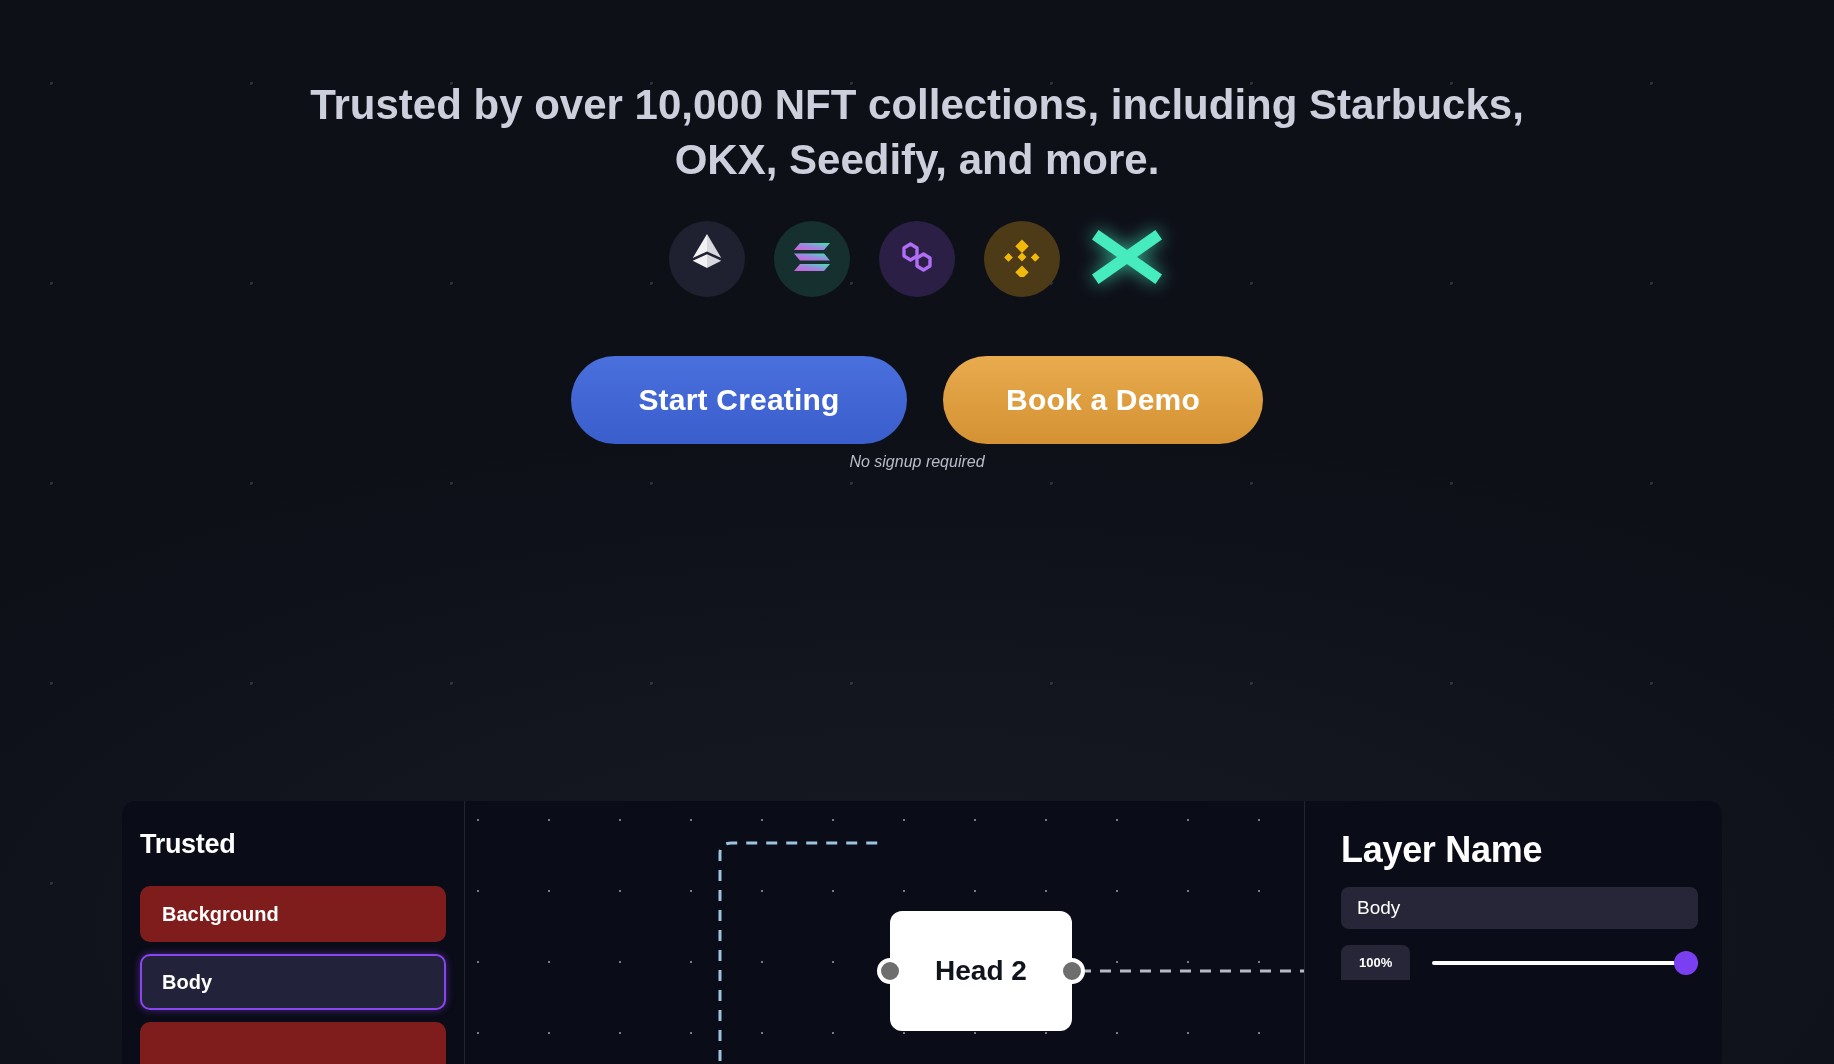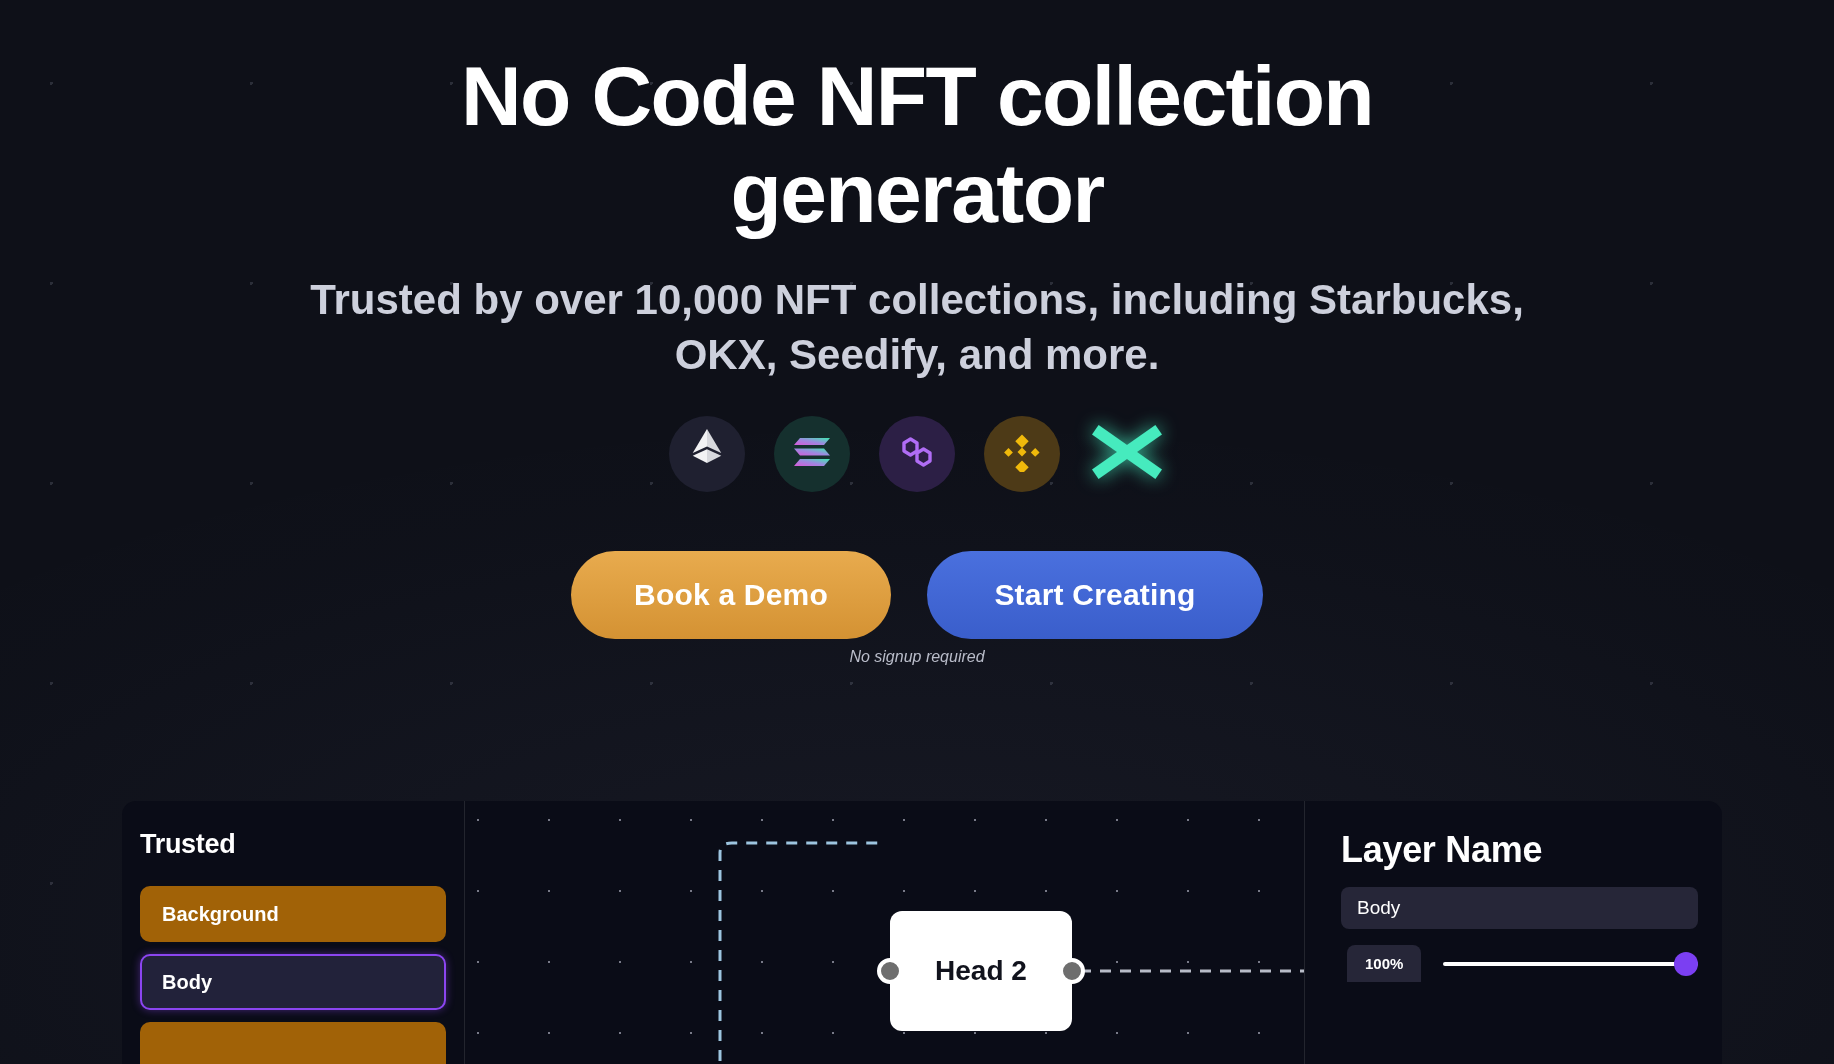--- a/index.html
+++ b/index.html
@@ -181,21 +181,21 @@
     font-size: 27px;
     font-weight: 700;
     color: #ffffff;
     letter-spacing: -0.3px;
   }
 
   .layer-list { margin-top: 26px; display: flex; flex-direction: column; gap: 12px; }
   .layer-item {
     height: 56px;
     border-radius: 10px;
-    background: #a16207;
+    background: #7f1d1d;
     display: flex;
     align-items: center;
     padding-left: 20px;
     font-size: 20px;
     font-weight: 600;
     color: #ffffff;
     border: 2px solid transparent;
     cursor: pointer;
   }
   .layer-item.selected {
@@ -279,24 +279,23 @@
     margin-top: 16px;
     display: flex;
     align-items: center;
     gap: 22px;
   }
   .rarity-badge {
     flex: 0 0 auto;
     background: #262638;
     border-radius: 8px 8px 0 0;
     padding: 10px 18px;
-    font-size: 15px;
-    font-weight: 700;
-    color: #ffffff;
-    margin-left: 6px;
+    font-size: 13px;
+    font-weight: 700;
+    color: #ffffff;
   }
   .slider-wrap {
     position: relative;
     flex: 1 1 auto;
     height: 24px;
     display: flex;
     align-items: center;
     cursor: pointer;
   }
   .slider-track {
@@ -318,21 +317,20 @@
 <body>
 
 <div class="page">
 
   <div class="bg-glow"></div>
   <div class="bg-arc"></div>
   <div class="bg-dots"></div>
 
   <div class="hero">
 
-    <h1 class="headline">No Code NFT collection generator</h1>
 
     <p class="subhead">Trusted by over 10,000 NFT collections, including Starbucks, OKX, Seedify, and more.</p>
 
     <div class="chains">
 
       <div class="chain eth">
         <span>
           <svg width="30" height="46" viewBox="0 0 26 40">
             <path d="M13 0 L13 15.2 L25.4 20.8 Z" fill="#d7d8dd"></path>
             <path d="M13 0 L0.6 20.8 L13 15.2 Z" fill="#f2f2f4"></path>
@@ -389,22 +387,22 @@
               <line x1="8" y1="9" x2="62" y2="47"></line>
               <line x1="62" y1="9" x2="8" y2="47"></line>
             </g>
           </svg>
         </span>
       </div>
 
     </div>
 
     <div class="cta-row">
+      <button class="btn btn-primary">Start Creating</button>
       <button class="btn btn-secondary">Book a Demo</button>
-      <button class="btn btn-primary">Start Creating</button>
     </div>
 
     <div class="note">No signup required</div>
   </div>
 
   <div class="app-panel">
 
     <div class="pane-layers">
       <div class="pane-title">Trusted</div>
       <div class="layer-list">

